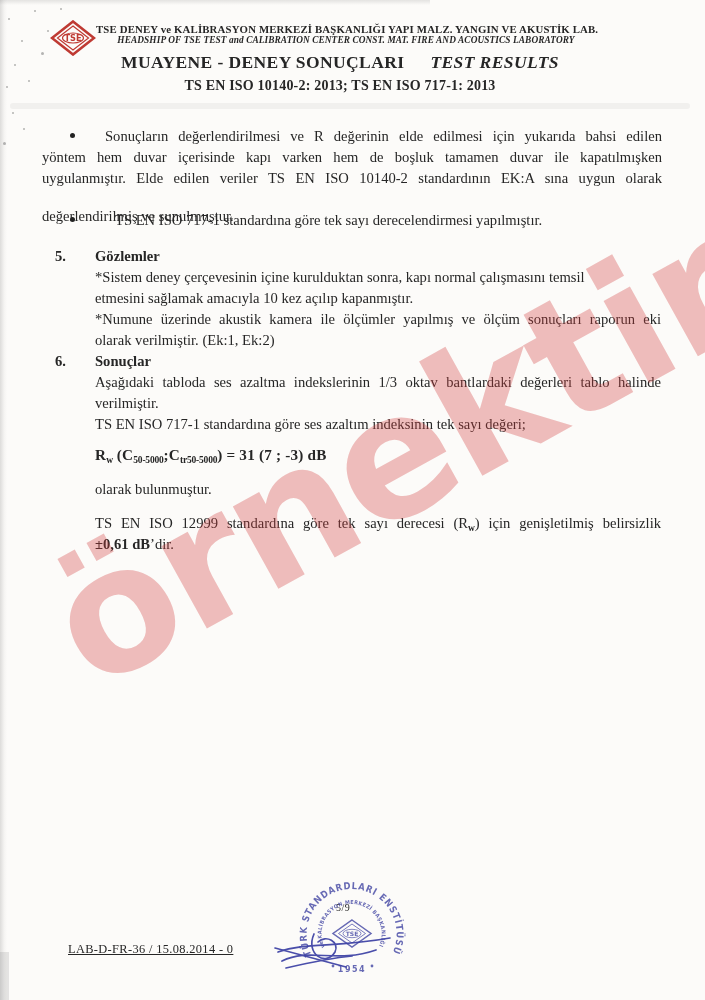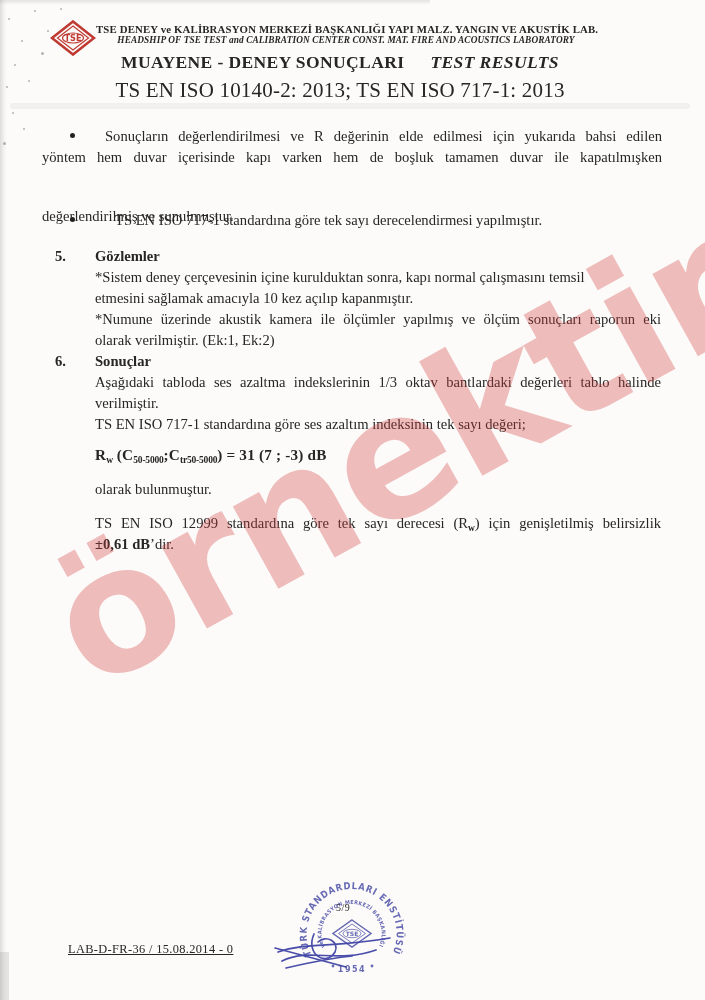--- a/index.html
+++ b/index.html
@@ -10,21 +10,21 @@
     color:#262626;
   }
   .abs{position:absolute;}
   
   .org-block{left:96px;top:23px;width:500px;text-align:center;line-height:1.15;}
   .org1{font-size:10.8px;font-weight:bold;letter-spacing:.15px;white-space:nowrap;}
   .org2{font-size:9.3px;font-weight:bold;font-style:italic;letter-spacing:.1px;white-space:nowrap;}
   .title-row{left:10px;top:52px;width:660px;text-align:center;white-space:nowrap;}
   .title-tr{font-size:17.5px;font-weight:bold;letter-spacing:.4px;}
   .title-en{font-size:17.5px;font-weight:bold;font-style:italic;margin-left:26px;letter-spacing:.4px;}
-  .standards{left:10px;top:78px;width:660px;text-align:center;font-size:21px;font-weight:normal;letter-spacing:.2px;}
+  .standards{left:10px;top:78px;width:660px;text-align:center;font-size:14px;font-weight:bold;letter-spacing:.2px;}
   .doc-box{left:604px;top:21px;width:74px;border:2.2px solid #1c1c1c;background:#fcfbf9;}
   .doc-cell{height:22.5px;line-height:22.5px;text-align:center;font-size:12.3px;font-weight:bold;border-bottom:1.6px solid #1c1c1c;}
   .doc-cell:last-child{border-bottom:none;}
   
   .bl{position:absolute;font-size:14.6px;line-height:20px;white-space:nowrap;}
   .jl{position:absolute;font-size:14.6px;line-height:20px;text-align:justify;text-align-last:justify;white-space:normal;}
   .bold{font-weight:bold;}
   .bullet{position:absolute;width:5px;height:5px;border-radius:50%;background:#222;}
   sub.s{font-size:9.5px;vertical-align:-3px;font-weight:bold;letter-spacing:-.2px;}
   .formula{font-size:15.2px;font-weight:bold;letter-spacing:.2px;}
@@ -87,20 +87,21 @@
   <div class="abs org-block">
     <div class="org1">TSE DENEY ve KALİBRASYON MERKEZİ BAŞKANLIĞI YAPI MALZ. YANGIN VE AKUSTİK LAB.</div>
     <div class="org2">HEADSHIP OF TSE TEST and CALIBRATION CENTER CONST. MAT. FIRE AND ACOUSTICS LABORATORY</div>
   </div>
   <div class="abs standards">TS EN ISO 10140-2: 2013; TS EN ISO 717-1: 2013</div>
 
 
   <div class="bullet" style="left:70px;top:133px;"></div>
   <div class="jl" style="left:105px;top:126px;width:557px;">Sonuçların değerlendirilmesi ve R değerinin elde edilmesi için yukarıda bahsi edilen</div>
   <div class="jl" style="left:42px;top:147px;width:620px;">yöntem hem duvar içerisinde kapı varken hem de boşluk tamamen duvar ile kapatılmışken</div>
+  <div class="jl" style="left:42px;top:168px;width:620px;">uygulanmıştır. Elde edilen veriler TS EN ISO 10140-2 standardının EK:A sına uygun olarak</div>
   <div class="bl" style="left:42px;top:189px;margin-top:17px;">değerlendirilmiş ve sunulmuştur.</div>
 
   <div class="bullet" style="left:70px;top:217px;"></div>
   <div class="bl" style="left:115px;top:210px;">TS EN ISO 717-1 standardına göre tek sayı derecelendirmesi yapılmıştır.</div>
 
   <div class="bl bold" style="left:55px;top:246px;">5.</div>
   <div class="bl bold" style="left:95px;top:246px;">Gözlemler</div>
   <div class="bl" style="left:95px;top:267px;">*Sistem deney çerçevesinin içine kurulduktan sonra, kapı normal çalışmasını temsil</div>
   <div class="bl" style="left:95px;top:288px;text-align:right;">etmesini sağlamak amacıyla 10 kez açılıp kapanmıştır.</div>
   <div class="jl" style="left:95px;top:309px;width:566px;">*Numune üzerinde akustik kamera ile ölçümler yapılmış ve ölçüm sonuçları raporun eki</div>

